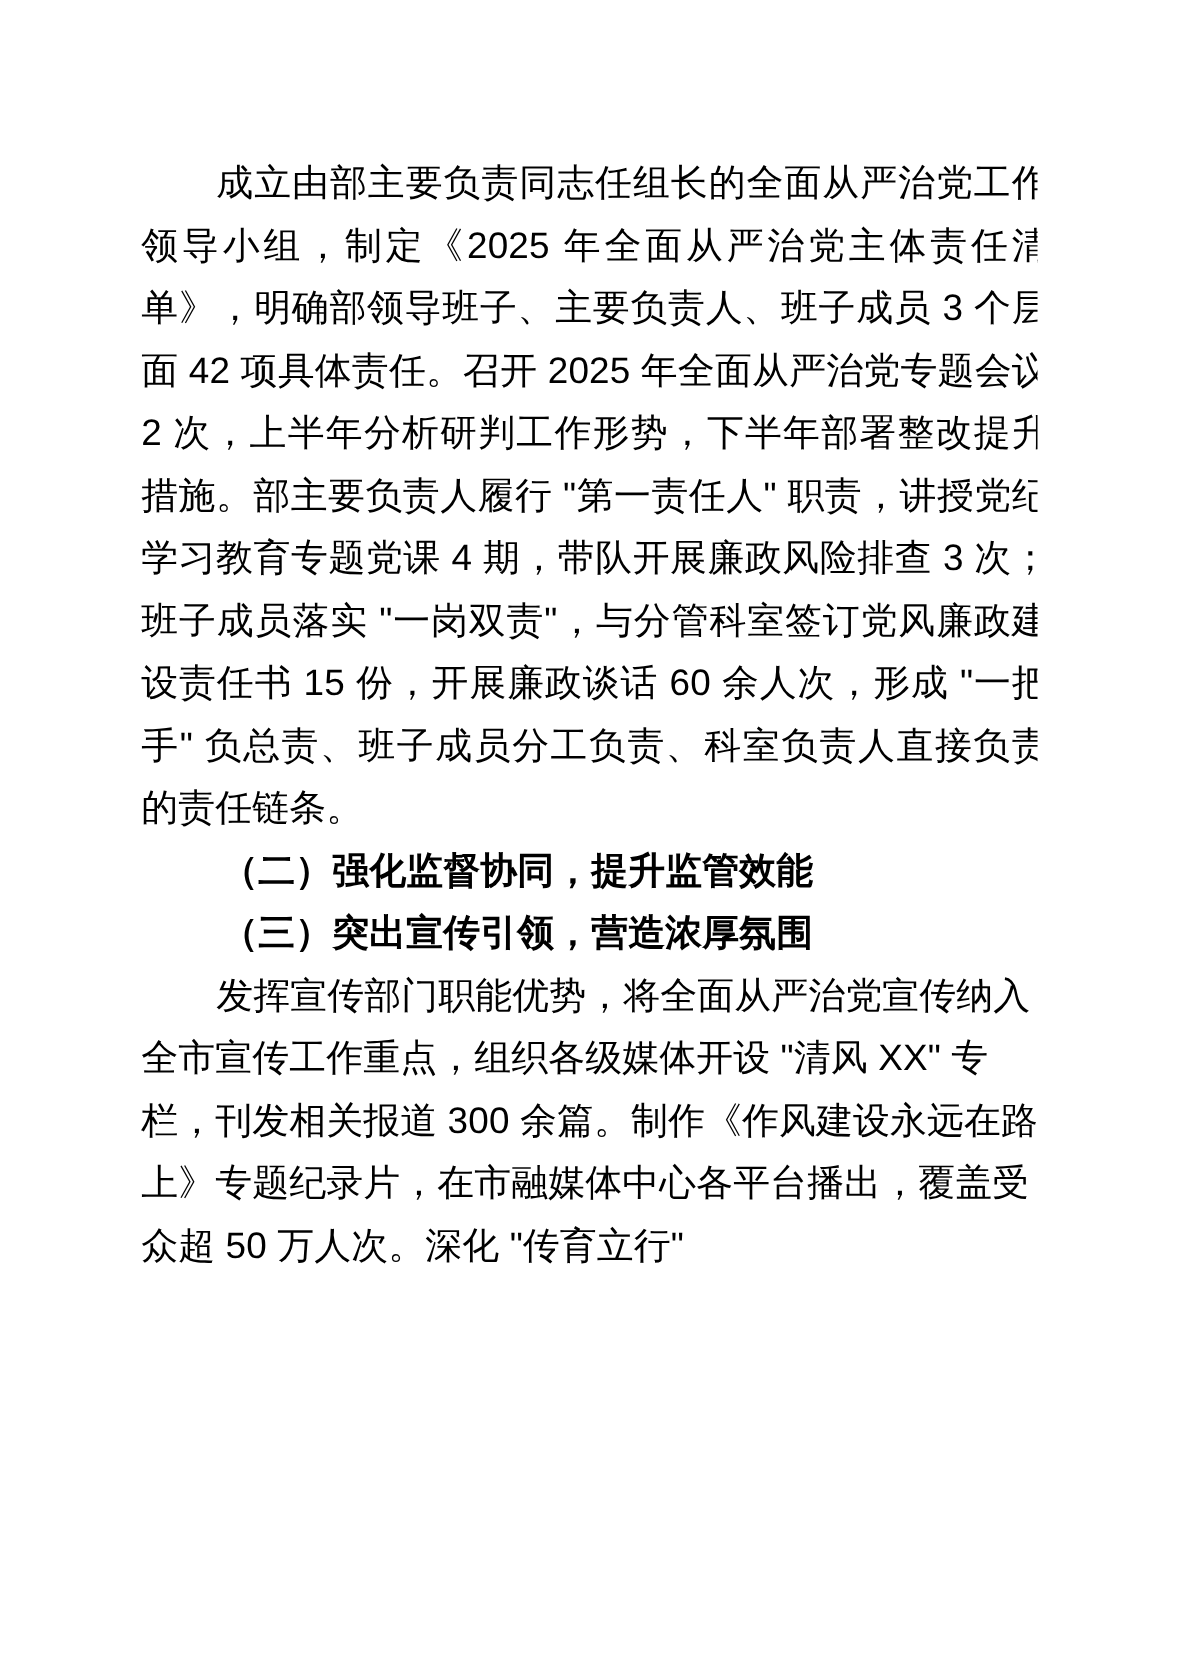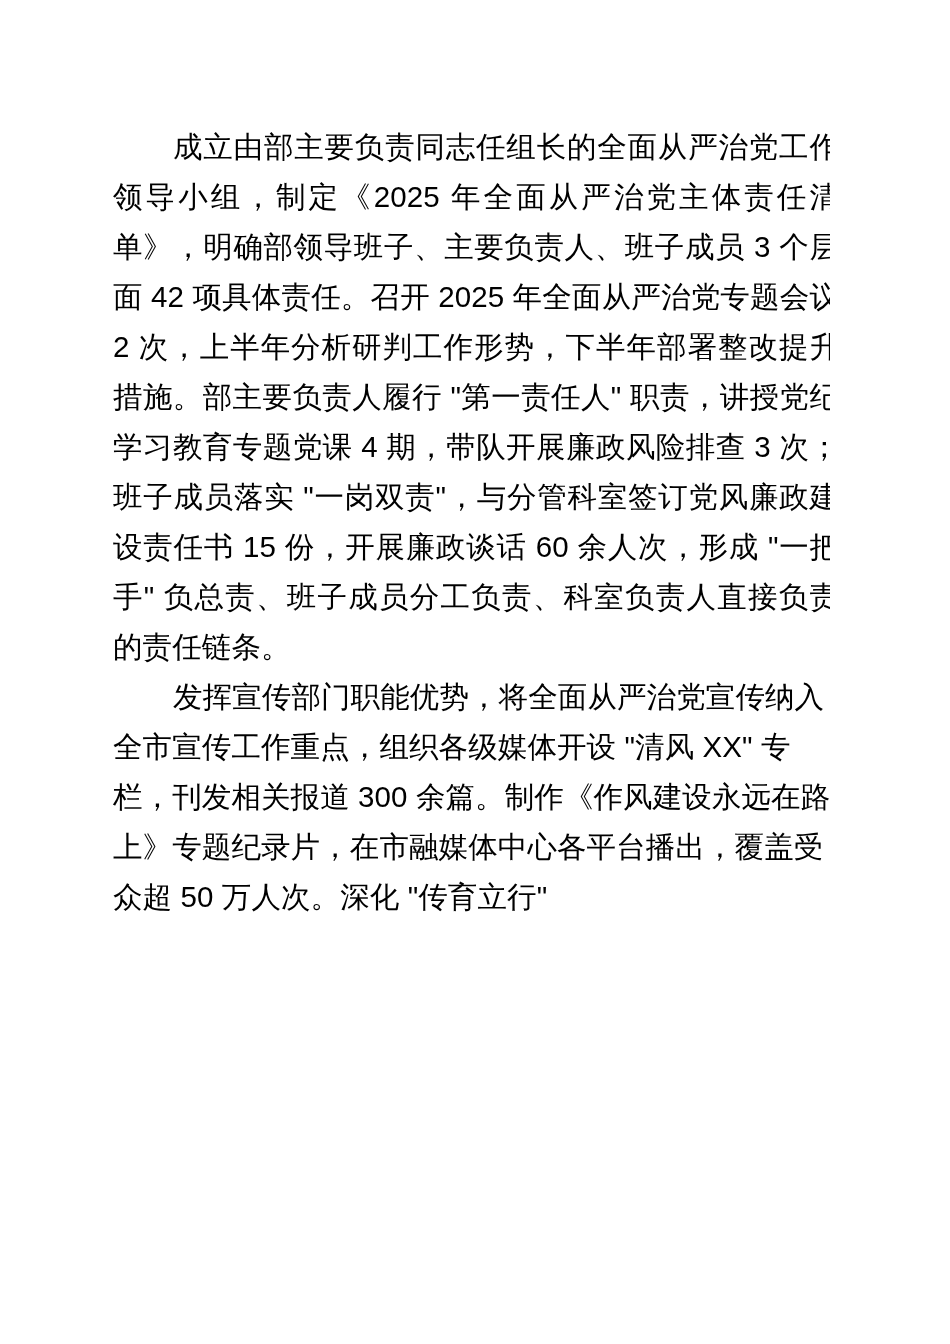--- a/index.html
+++ b/index.html
@@ -53,19 +53,21 @@
   }
 </style>
 </head>
 <body>
 
 <div class="page">
   <div class="content">
 
     <p class="para">成立由部主要负责同志任组长的全面从严治党工作领导小组，制定《2025 年全面从严治党主体责任清单》，明确部领导班子、主要负责人、班子成员 3 个层面 42 项具体责任。召开 2025 年全面从严治党专题会议 2 次，上半年分析研判工作形势，下半年部署整改提升措施。部主要负责人履行 "第一责任人" 职责，讲授党纪学习教育专题党课 4 期，带队开展廉政风险排查 3 次；班子成员落实 "一岗双责"，与分管科室签订党风廉政建设责任书 15 份，开展廉政谈话 60 余人次，形成 "一把手" 负总责、班子成员分工负责、科室负责人直接负责的责任链条。</p>
 
+    <h3 class="heading">（二）强化监督协同，提升监管效能</h3>
 
 
+    <h3 class="heading">（三）突出宣传引领，营造浓厚氛围</h3>
 
     <p class="para last">发挥宣传部门职能优势，将全面从严治党宣传纳入全市宣传工作重点，组织各级媒体开设 "清风 XX" 专栏，刊发相关报道 300 余篇。制作《作风建设永远在路上》专题纪录片，在市融媒体中心各平台播出，覆盖受众超 50 万人次。深化 "传育立行"</p>
 
   </div>
 </div>
 
 </body></html>

